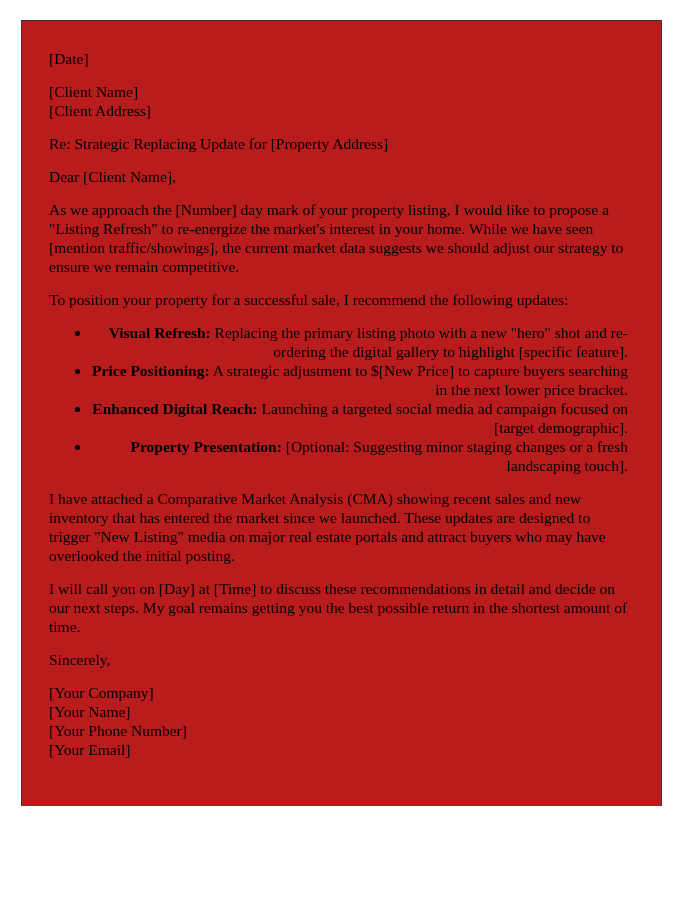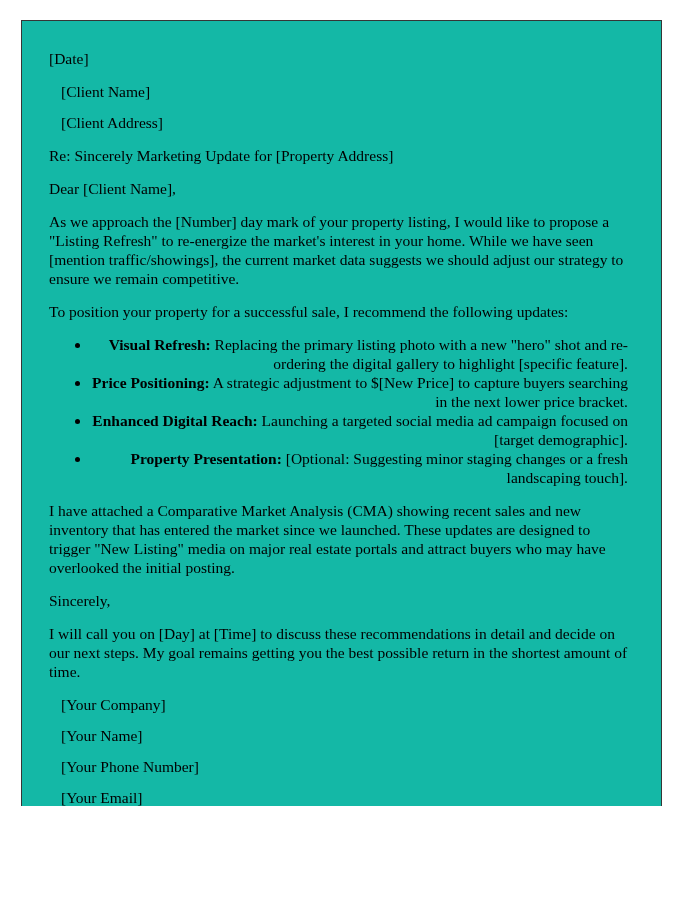--- a/index.html
+++ b/index.html
@@ -18,32 +18,32 @@
   .page {
     position: absolute;
     left: 21px;
     top: 20px;
     width: 641px;
     height: 786px;
     box-sizing: border-box;
     border: 1px solid #363636;
     border-bottom: none;
     padding: 28px 33px 0 27px;
-    background: #14b8a6;
+    background: #b91c1c;
     font-size: 15.5px;
     line-height: 19px;
   }
   .page p {
     margin: 14px 0;
   }
   .page p:first-child {
     margin-top: 0;
   }
   .block div {
-    margin: 12px;
+    margin: 0;
   }
   .block {
     margin: 14px 0;
   }
   ul.recommendations {
     margin: 14px 0;
     padding: 0 0 0 42px;
     text-align: right;
   }
   ul.recommendations li {
@@ -59,40 +59,40 @@
 
 <div class="page">
 
   <p>[Date]</p>
 
   <div class="block">
     <div>[Client Name]</div>
     <div>[Client Address]</div>
   </div>
 
-  <p>Re: Sincerely Marketing Update for [Property Address]</p>
+  <p>Re: Strategic Replacing Update for [Property Address]</p>
 
   <p>Dear [Client Name],</p>
 
   <p>As we approach the [Number] day mark of your property listing, I would like to propose a "Listing Refresh" to re-energize the market's interest in your home. While we have seen [mention traffic/showings], the current market data suggests we should adjust our strategy to ensure we remain competitive.</p>
 
   <p>To position your property for a successful sale, I recommend the following updates:</p>
 
   <ul class="recommendations">
     <li><strong>Visual Refresh:</strong><span> Replacing the primary listing photo with a new "hero" shot and re-ordering the digital gallery to highlight [specific feature].</span></li>
     <li><strong>Price Positioning:</strong><span> A strategic adjustment to $[New Price] to capture buyers searching in the next lower price bracket.</span></li>
     <li><strong>Enhanced Digital Reach:</strong><span> Launching a targeted social media ad campaign focused on [target demographic].</span></li>
     <li><strong>Property Presentation:</strong><span> [Optional: Suggesting minor staging changes or a fresh landscaping touch].</span></li>
   </ul>
 
   <p>I have attached a Comparative Market Analysis (CMA) showing recent sales and new inventory that has entered the market since we launched. These updates are designed to trigger "New Listing" media on major real estate portals and attract buyers who may have overlooked the initial posting.</p>
 
+  <p>I will call you on [Day] at [Time] to discuss these recommendations in detail and decide on our next steps. My goal remains getting you the best possible return in the shortest amount of time.</p>
+
   <p>Sincerely,</p>
-
-  <p>I will call you on [Day] at [Time] to discuss these recommendations in detail and decide on our next steps. My goal remains getting you the best possible return in the shortest amount of time.</p>
 
   <div class="block">
     <div>[Your Company]</div>
     <div>[Your Name]</div>
     <div>[Your Phone Number]</div>
     <div>[Your Email]</div>
   </div>
 
 </div>
 

